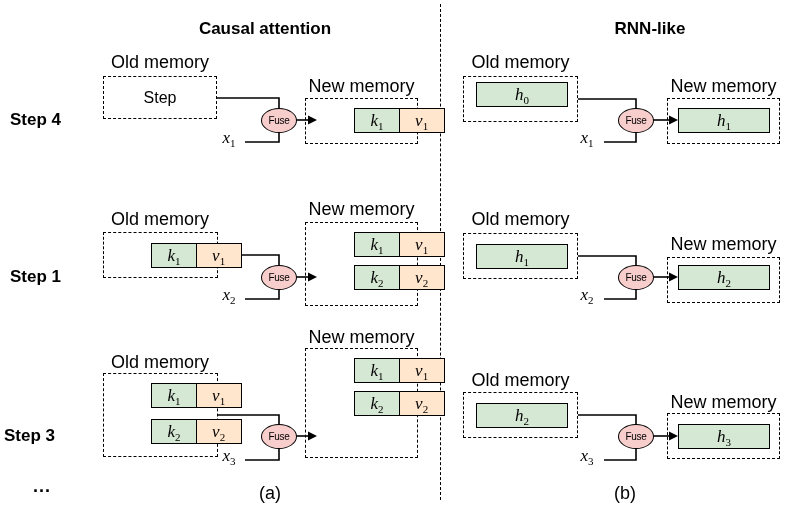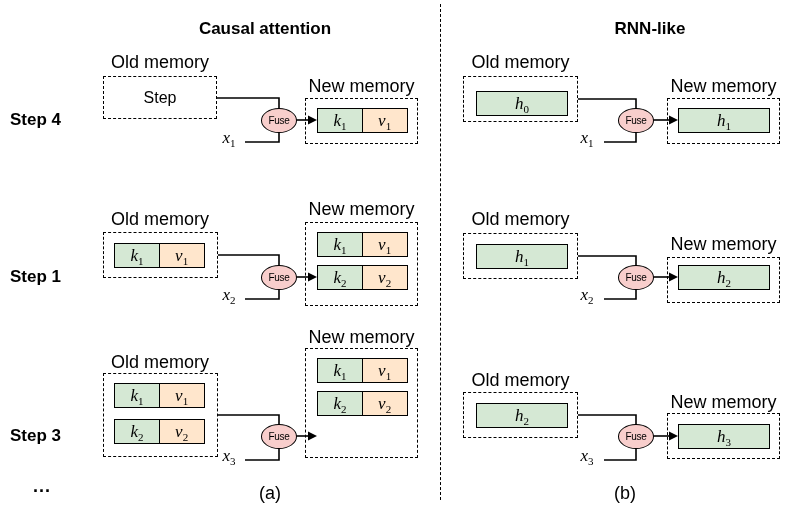--- a/index.html
+++ b/index.html
@@ -19,21 +19,21 @@
     position:absolute; font-size:17px; font-weight:bold; white-space:nowrap;
   }
   .mem-label {
     position:absolute; font-size:18px; text-align:center; white-space:nowrap;
   }
   .dashed-box {
     position:absolute; border:1.5px dashed #000; box-sizing:border-box;
     display:flex; align-items:center; justify-content:center;
   }
   .none-text { font-size:16px; }
-  .kv-row { position:absolute; display:flex; }
+  .kv-row { position:absolute; display:flex;margin-left:37px; }
   .cell {
     width:46px; height:25px; box-sizing:border-box; border:1.4px solid #000;
     display:flex; align-items:center; justify-content:center;
   }
   .cell.k { background:var(--key-fill,#d5e8d4); margin-right:-1.4px; }
   .cell.v { background:var(--value-fill,#ffe6cc); }
   .h-cell {
     position:absolute; width:92px; height:25px; box-sizing:border-box;
     border:1.4px solid #000; background:var(--key-fill,#d5e8d4);
     display:flex; align-items:center; justify-content:center;
@@ -90,21 +90,21 @@
     </g>
   </svg>
 
   <div class="divider"></div>
 
   <div class="title" style="left:515px;top:19px;width:270px">RNN-like</div>
   <div class="title" style="left:130px;top:19px;width:270px">Causal attention</div>
 
   <div class="step-label" style="left:10px;top:110px">Step 4</div>
   <div class="step-label" style="left:10px;top:267px">Step 1</div>
-  <div class="step-label" style="left:10px;top:426px">Step 3</div>
+  <div class="step-label" style="left:4px;top:426px">Step 3</div>
   <div class="ellipsis" style="left:33px;top:476px">...</div>
 
   <div class="mem-label" style="left:91px;top:52px;width:138px">Old memory</div>
   <div class="dashed-box" style="left:103px;top:76px;width:114px;height:43px">
     <span class="none-text">Step</span>
   </div>
   <div class="fuse" style="left:261px;top:108px">Fuse</div>
   <div class="x-label" style="left:214px;top:129px">
     <span class="math"><span>x</span><sub>1</sub></span>
   </div>
@@ -190,21 +190,21 @@
       </div>
     <div class="cell v">
         <span class="math"><span>v</span><sub>2</sub></span>
       </div>
   </div>
 
   <div class="caption" style="left:240px;top:483px">(a)</div>
 
   <div class="mem-label" style="left:451px;top:52px;width:139px">Old memory</div>
   <div class="dashed-box" style="left:463px;top:76px;width:115px;height:46px"></div>
-  <div class="h-cell" style="left:476px;top:91px">
+  <div class="h-cell" style="left:476px;top:82px">
     <span class="math"><span>h</span><sub>0</sub></span>
   </div>
   <div class="fuse" style="left:618px;top:108px">Fuse</div>
   <div class="x-label" style="left:572px;top:129px">
     <span class="math"><span>x</span><sub>1</sub></span>
   </div>
   <div class="mem-label" style="left:655px;top:76px;width:137px">New memory</div>
   <div class="dashed-box" style="left:667px;top:98px;width:113px;height:46px"></div>
   <div class="h-cell" style="left:678px;top:108px">
     <span class="math"><span>h</span><sub>1</sub></span>

